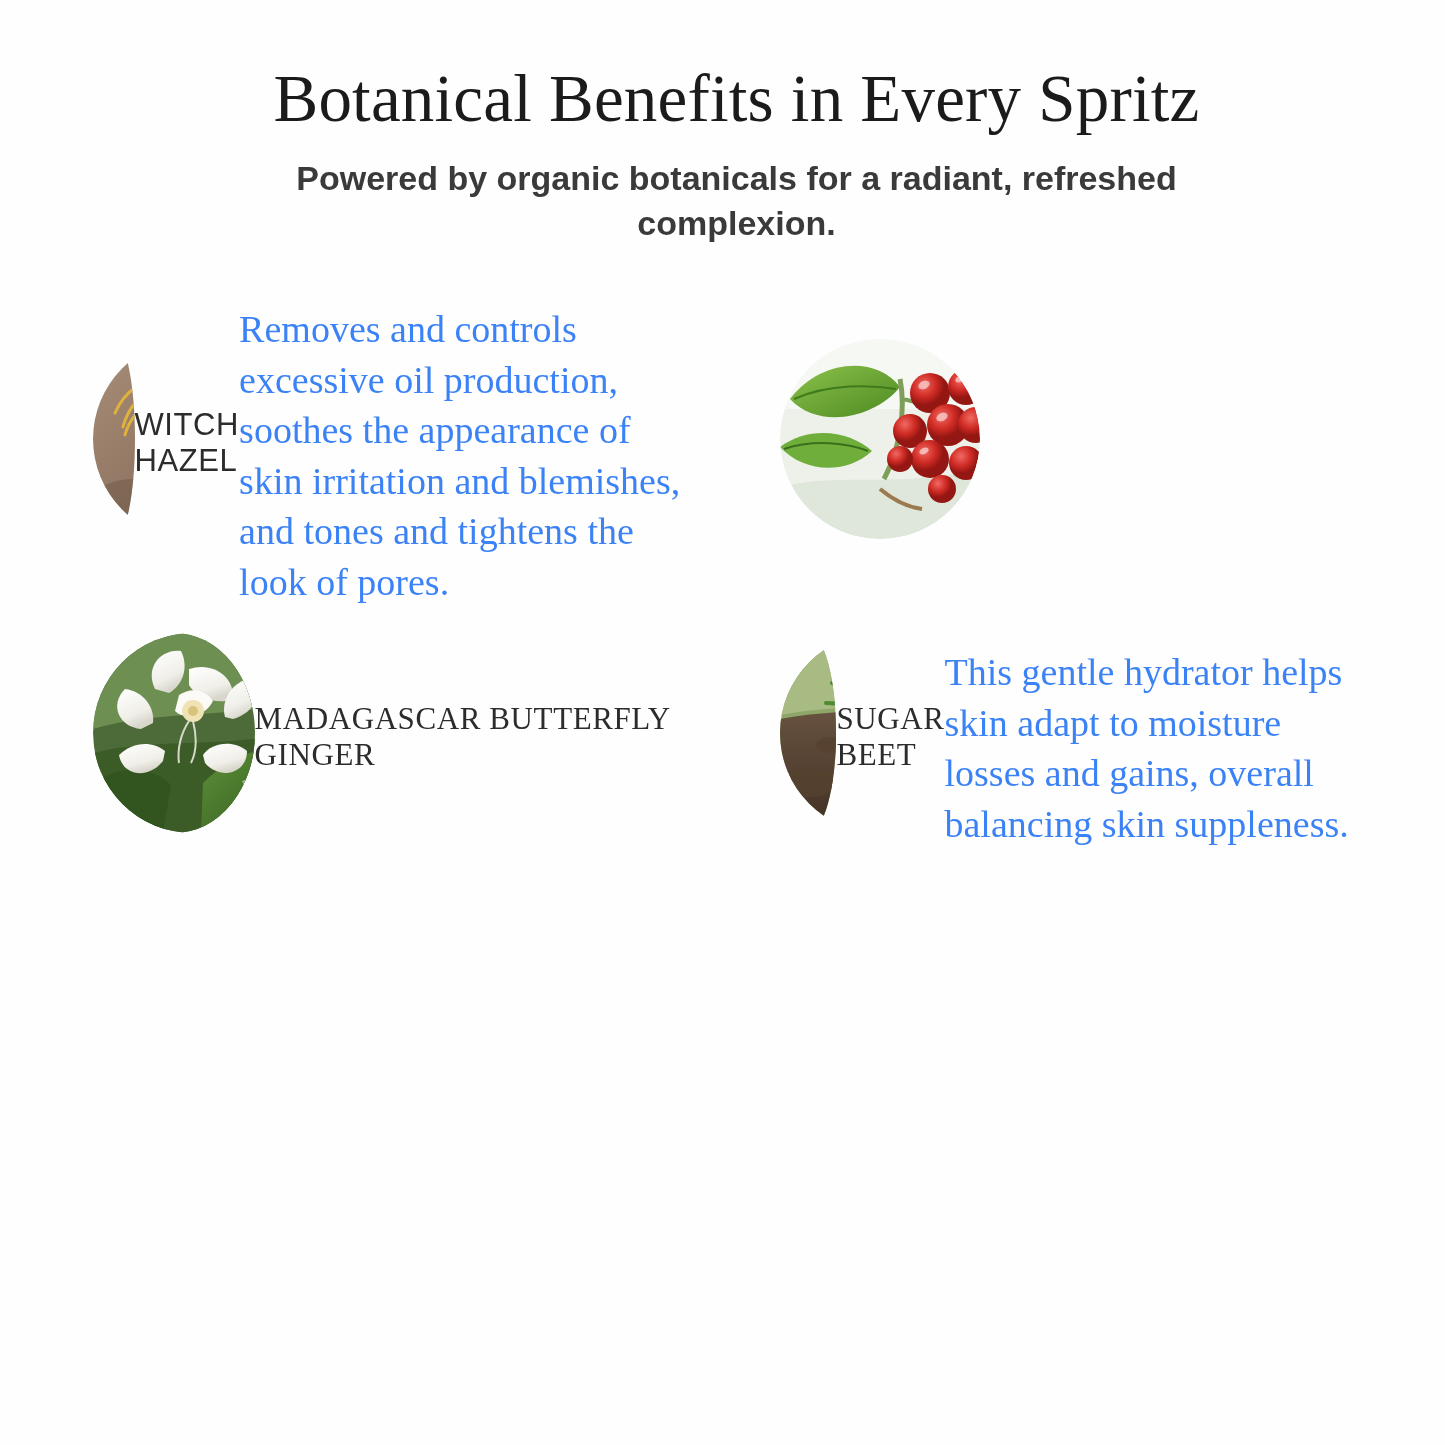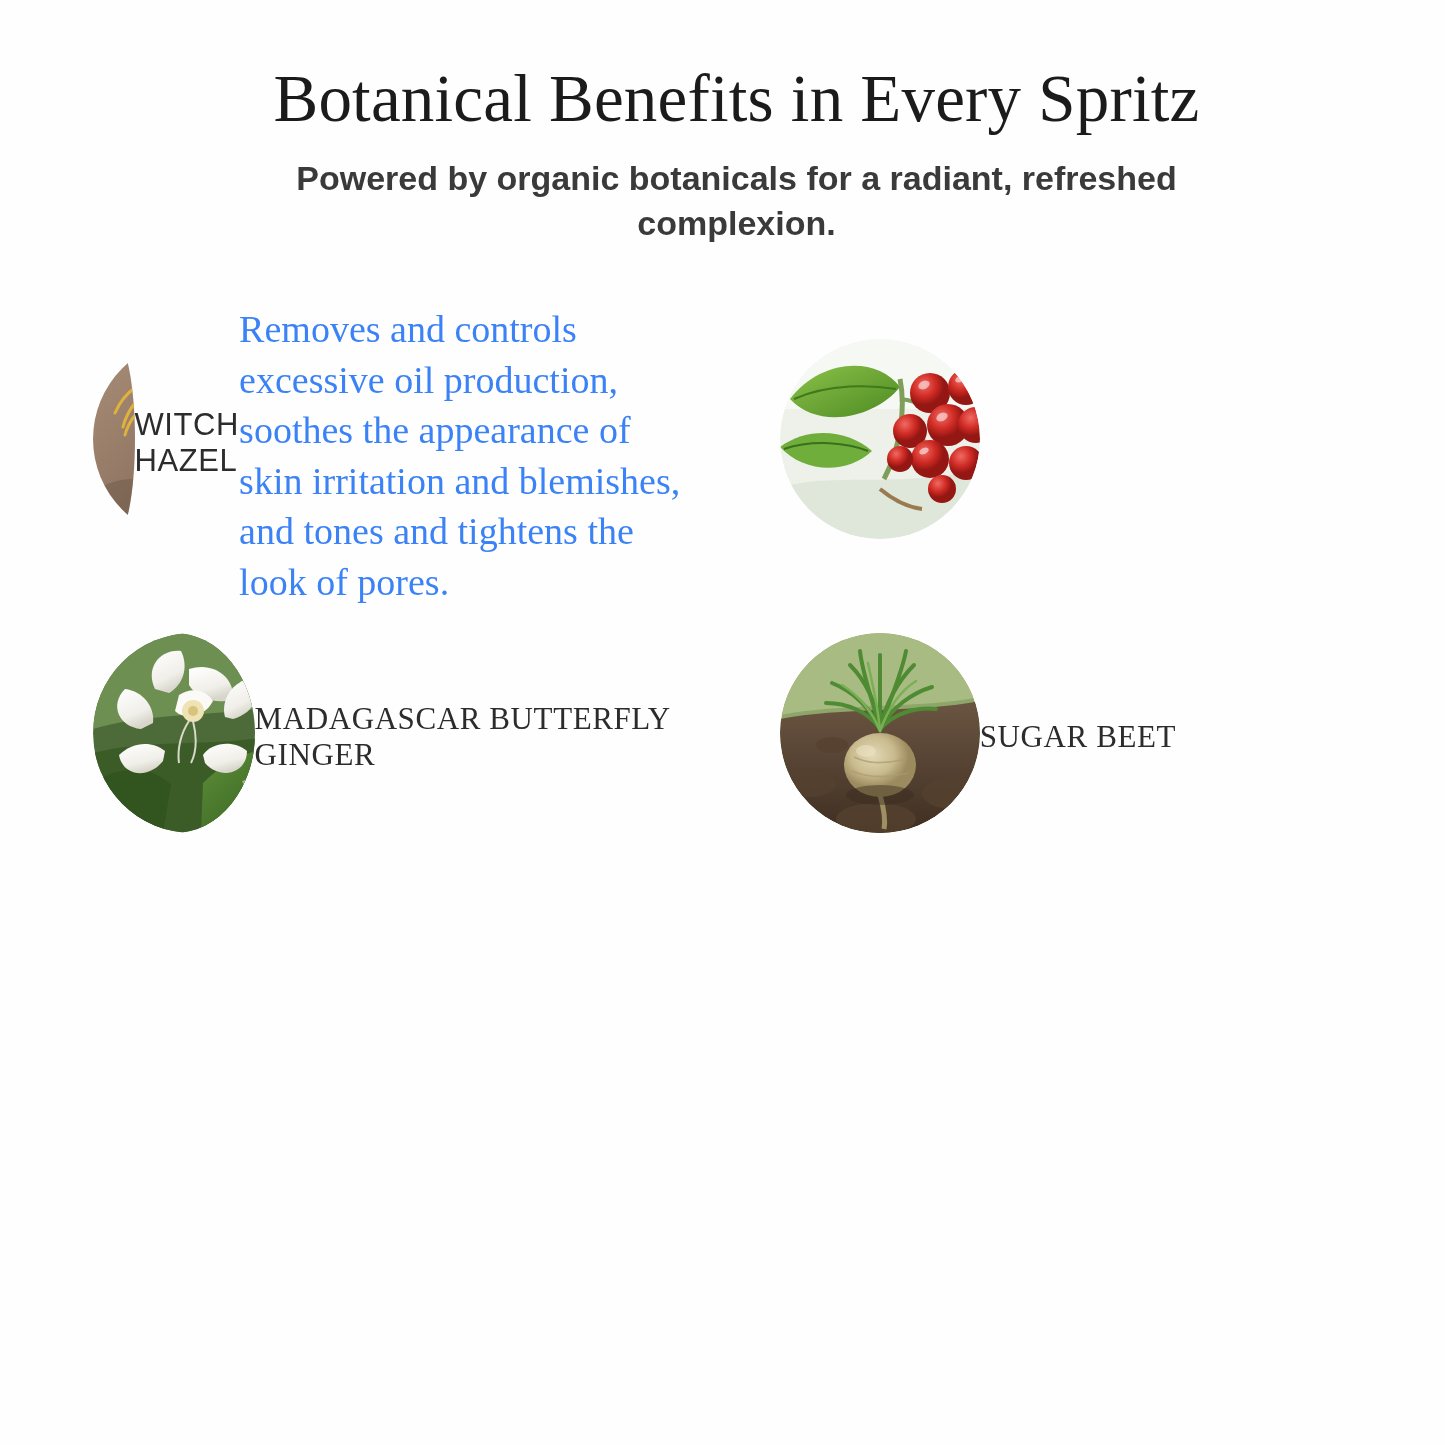--- a/index.html
+++ b/index.html
@@ -303,16 +303,17 @@
             <g stroke="#ab9a6e" stroke-width="1.6" fill="none" opacity="0.7">
               <path d="M74 124 C86 130 100 132 126 126"></path>
               <path d="M72 138 C86 144 104 146 128 140"></path>
             </g>
             <ellipse cx="86" cy="118" rx="10" ry="6" fill="#efe7cb" opacity="0.5"></ellipse>
             <ellipse cx="100" cy="162" rx="34" ry="10" fill="#3a2c1f" opacity="0.45"></ellipse>
           </g>
         </svg>
       </div>
       <div class="ing-name">SUGAR BEET</div>
+      <p class="ing-desc">This gentle hydrator helps skin adapt to moisture losses and gains, overall balancing skin suppleness.</p>
     </div>
 
   </div>
 </div>
 
 </body></html>

